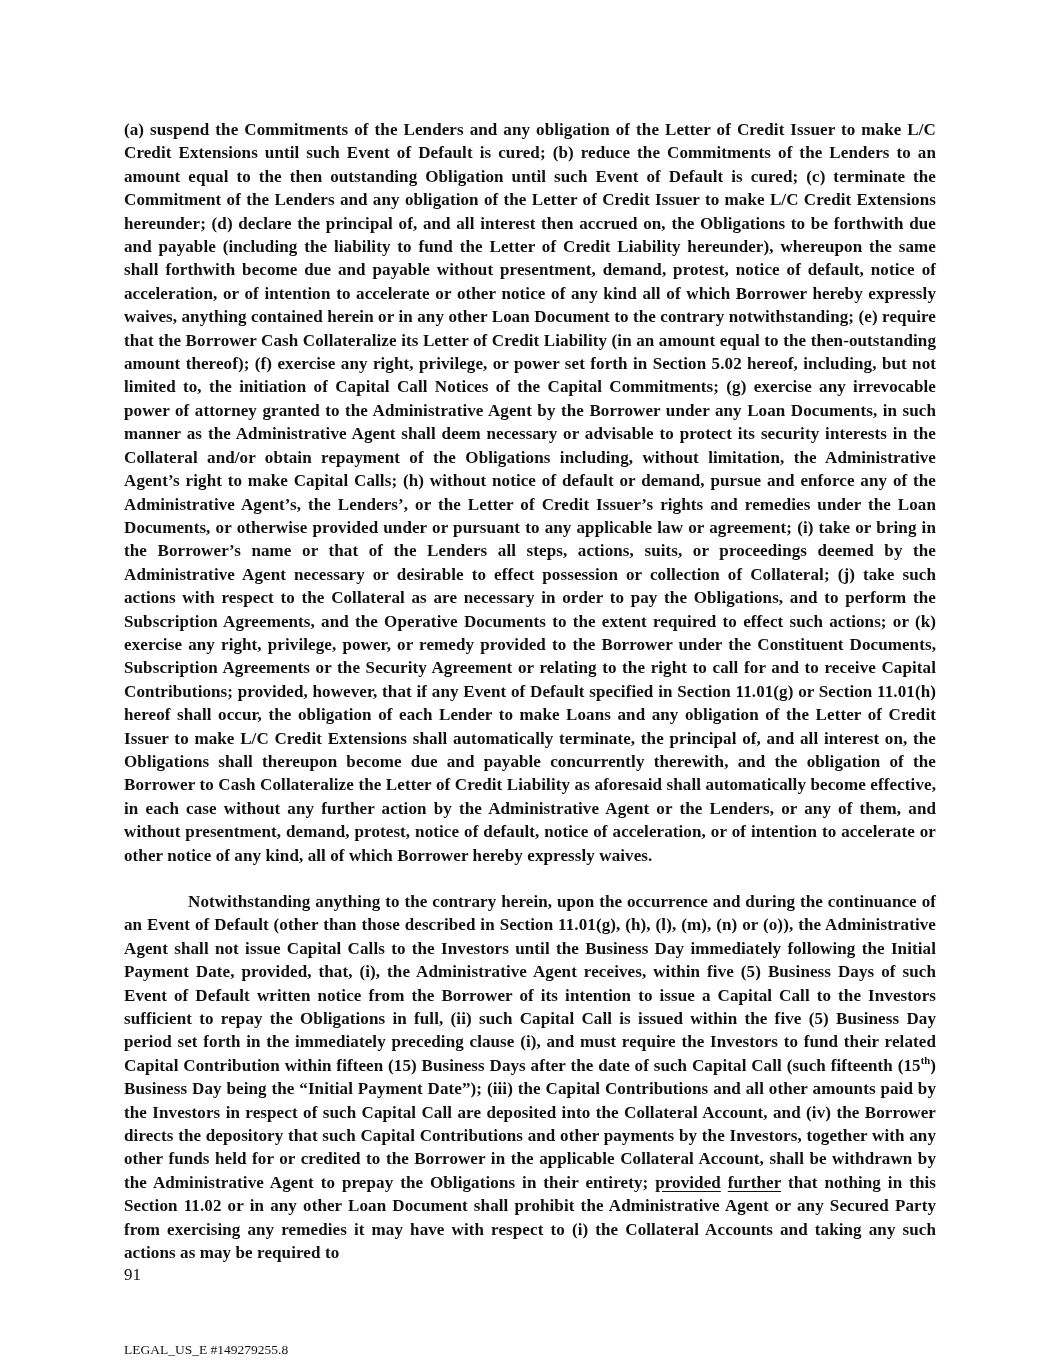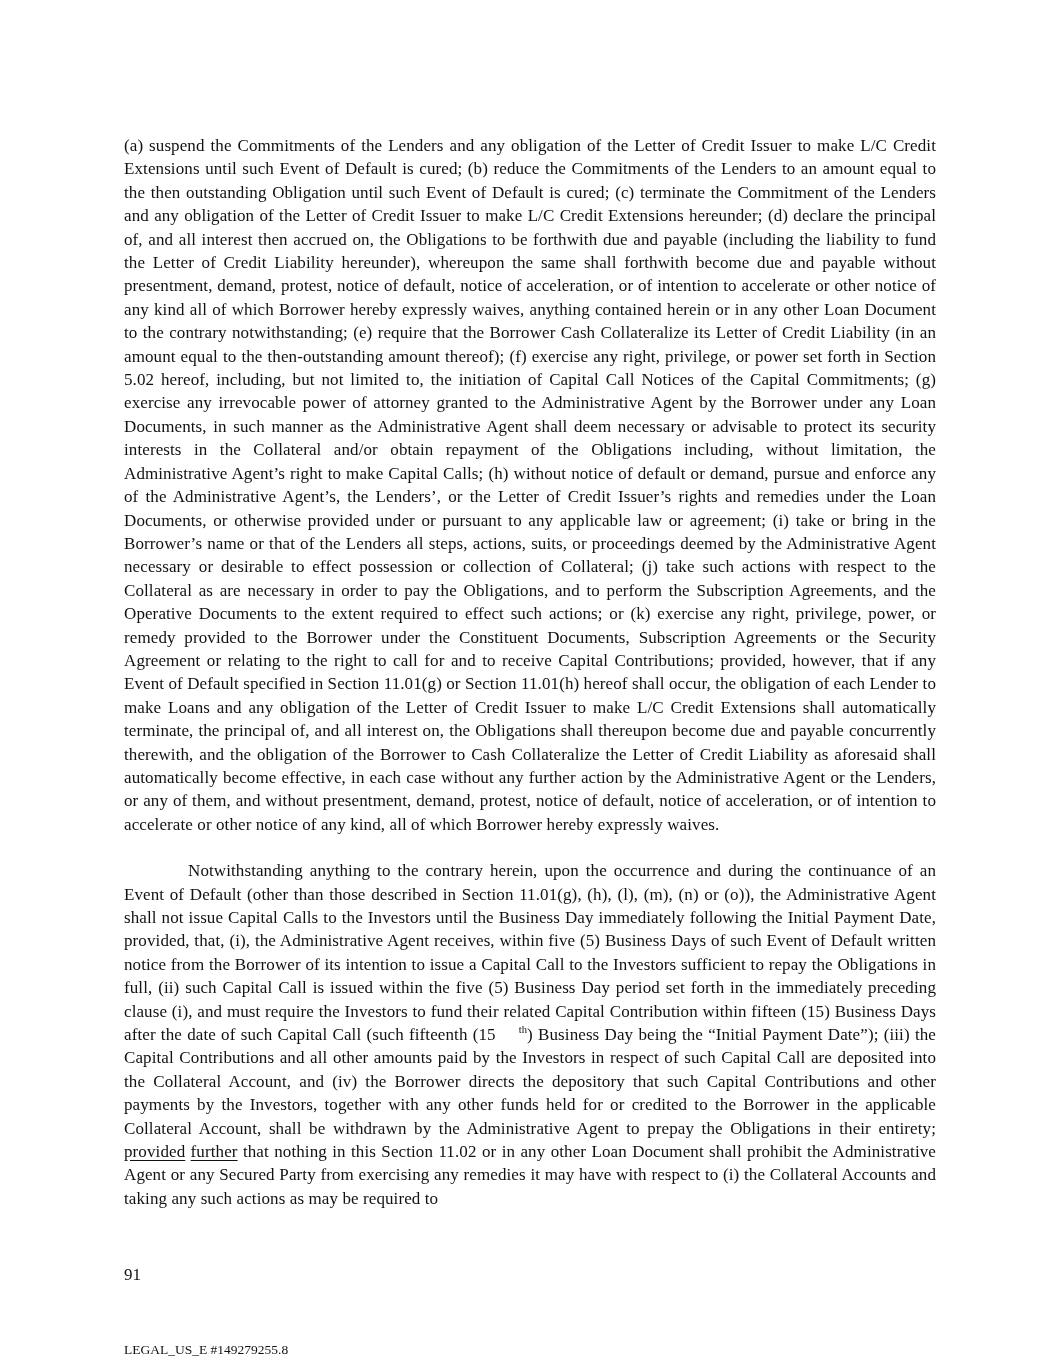--- a/index.html
+++ b/index.html
@@ -12,22 +12,23 @@
     width: 1055px;
     height: 1365px;
     background: #ffffff;
     font-family: "Liberation Serif", serif;
     color: #111111;
     overflow: hidden;
   }
   .text-block {
     position: absolute;
     left: 124px;
-    top: 134px;
+    top: 118px;
     width: 812px;
+    font-weight: bold;
   }
   .body-paragraph {
     margin: 0;
     font-size: 17px;
     line-height: 23.4px;
     text-align: justify;
     letter-spacing: 0.1px;
   }
   .para-1 {
     margin-bottom: 23px;
@@ -36,21 +37,20 @@
     text-indent: 64px;
   }
   .seg-underline {
     text-decoration: underline;
     text-underline-offset: 3px;
   }
   .seg-sup {
     vertical-align: super;
     font-size: 0.62em;
     line-height: 0;
-    margin-left: 23px;
   }
   .page-number {
     position: absolute;
     left: 124px;
     top: 1252px;
     font-size: 17px;
     line-height: 22px;
     margin-top: 12px;
   }
   .doc-id {

